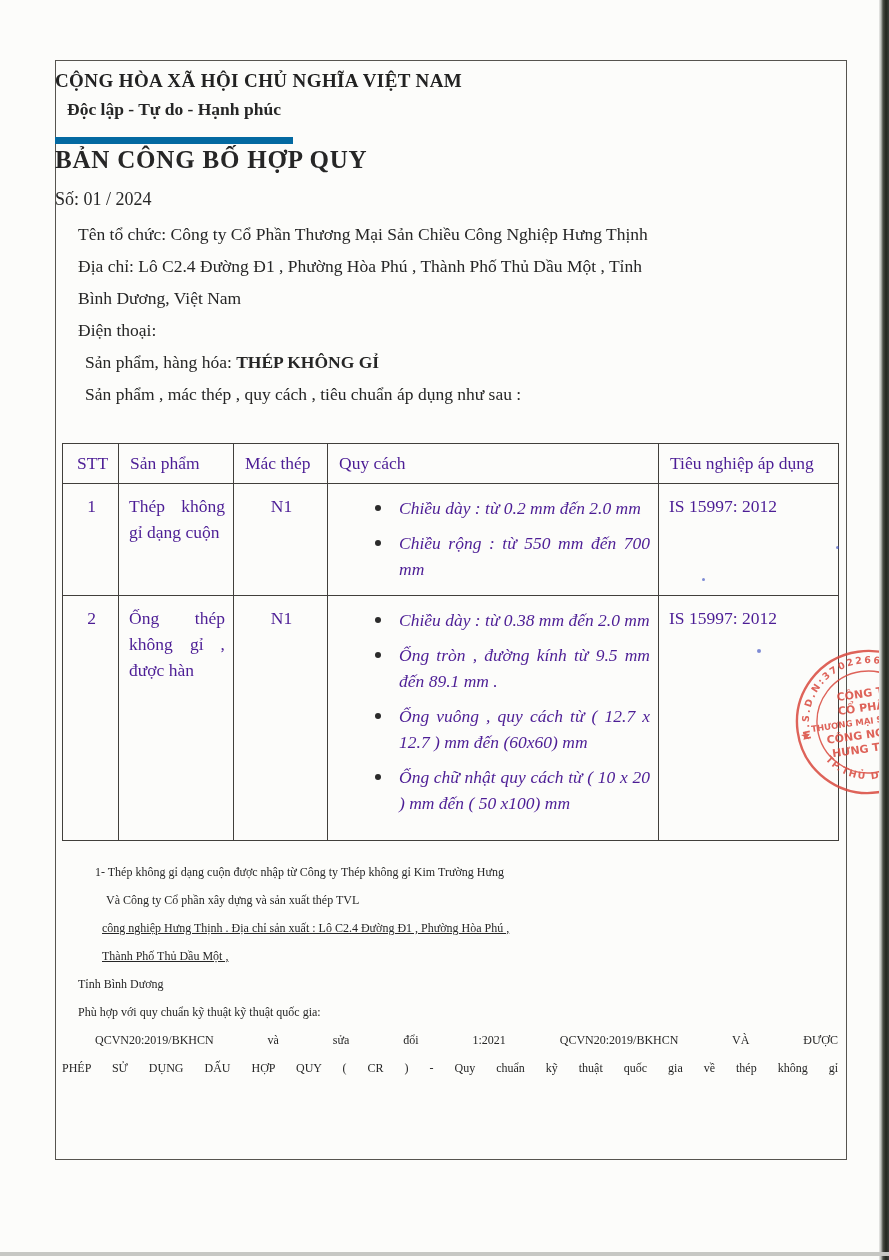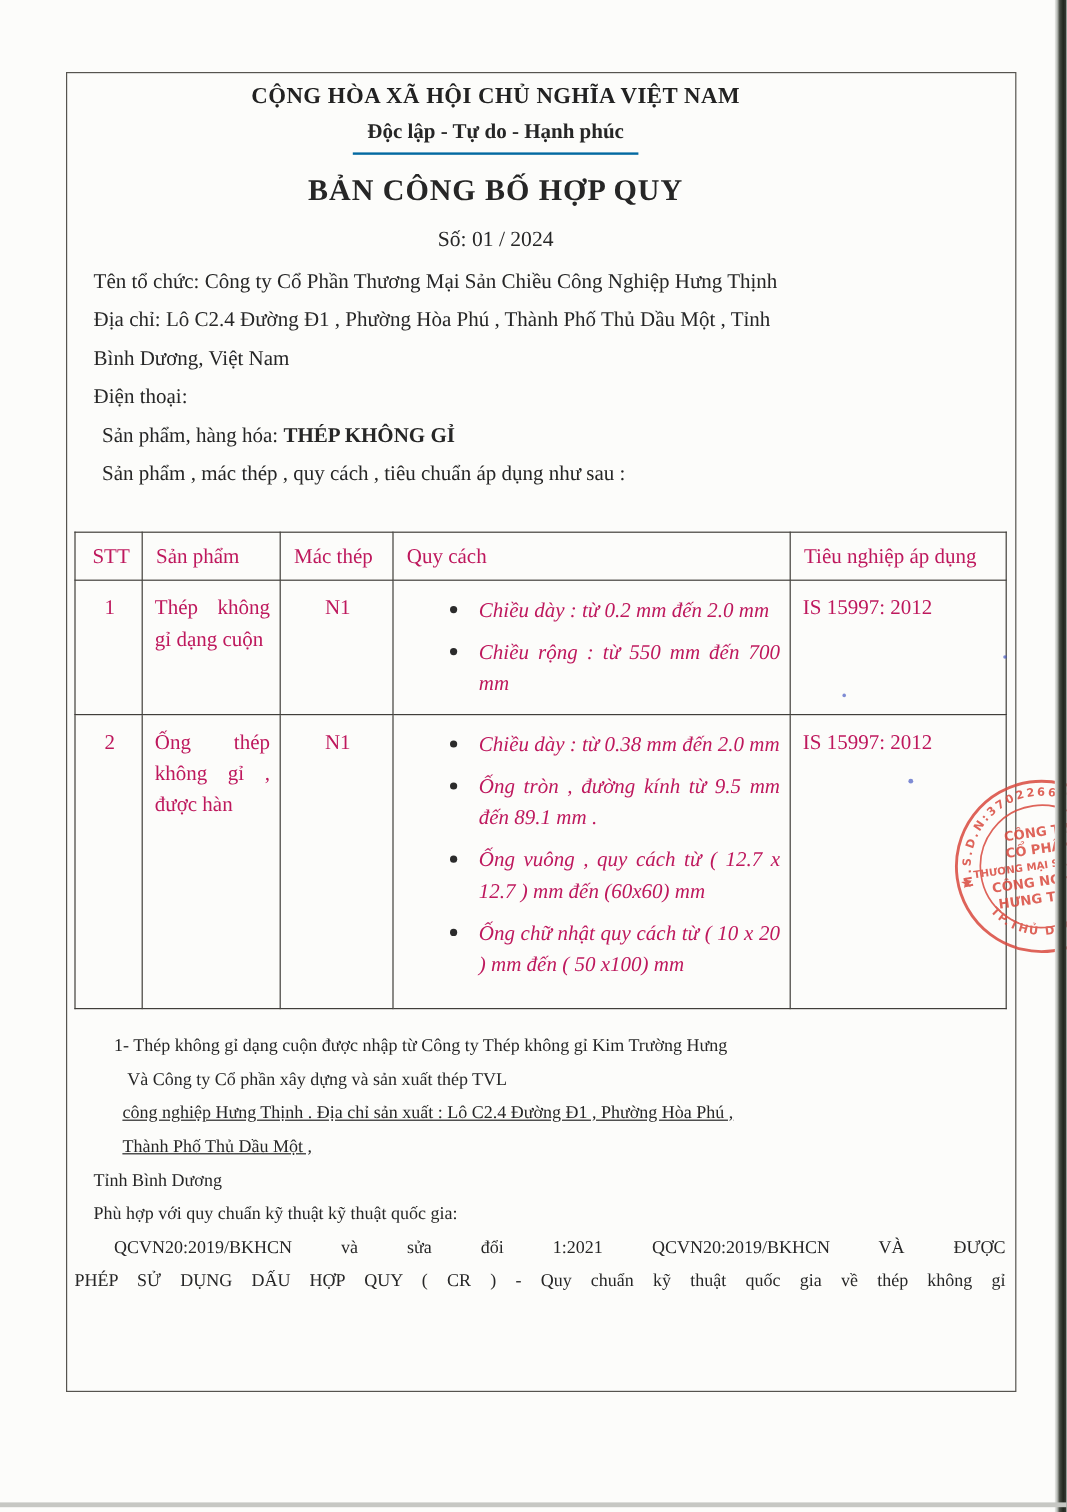--- a/index.html
+++ b/index.html
@@ -19,38 +19,38 @@
   .edge-bottom {
     position:absolute; left:0; top:1252px; width:100%; height:4px; z-index:10;
     background:#c6c7c3;
   }
 
   .frame {
     position:absolute; left:55px; top:60px; width:792px; height:1100px;
     border:1.5px solid #56544f;
   }
 
-  .centered { position:absolute; left:55px; width:716px; text-align:center; }
+  .centered { position:absolute; left:55px; width:716px; }
   .nat1 { top:70px;  font-size:19px; font-weight:bold; letter-spacing:.4px; color:#222; }
   .nat2 { top:99px;  font-size:17.5px; font-weight:bold; }
-  .nat2 span.u { border-bottom:2px solid #0369a1; padding:0 12px 8px 12px; }
+  .nat2 span.u { border-bottom:7px solid #0369a1; padding:0 12px 18px 12px; }
   .doc-title { top:146px; font-size:25px; font-weight:bold; letter-spacing:.8px; }
   .doc-number { top:189px; font-size:18px; }
 
   .info {
     position:absolute; left:78px; top:218px; width:762px;
     font-size:17.5px; line-height:32px;
   }
   .info .ind { margin-left:7px; }
   .bold { font-weight:bold; }
 
   table.spec {
     position:absolute; left:62px; top:443px; width:776px;
     border-collapse:collapse; table-layout:fixed;
-    font-size:17.5px; color:#be185d;
+    font-size:17.5px; color:#4c1d95;
   }
   table.spec th, table.spec td { border:1.5px solid #413f3b; }
   table.spec th {
     height:40px; font-weight:normal; text-align:left;
     padding:2px 6px 2px 11px; vertical-align:middle;
   }
   table.spec td { vertical-align:top; padding:9px 8px 4px 10px; line-height:26px; }
   td.c { text-align:center; padding-left:4px; padding-right:4px; }
   td.just { text-align:justify; text-align-last:left; }
   ul.qc { list-style:none; margin:2px 0 0 34px;font-style:italic; }
@@ -58,21 +58,21 @@
     position:relative; padding-left:27px; margin-bottom:9px;
     text-align:justify; text-align-last:left; line-height:26px;
   }
   ul.qc li::before {
     content:""; position:absolute; left:3px; top:10px;
     width:6px; height:6px; border-radius:50%; background:#2b2b2b;
   }
 
   .notes {
     position:absolute; left:78px; top:858px; width:760px;
-    font-size:15px; line-height:28px;
+    font-size:12px; line-height:28px;
   }
   .ml17 { margin-left:17px; }
   .ml10 { margin-left:28px; }
   .ml36 { margin-left:24px;text-decoration:underline; }
   .mlneg { margin-left:-16px; width:776px; }
   .spread { text-align:justify; text-align-last:justify; }
 
   
   svg.stamp { position:absolute; left:768px; top:635px; z-index:5; opacity:.85; }
   .stamp text { fill:#d9493e; }

